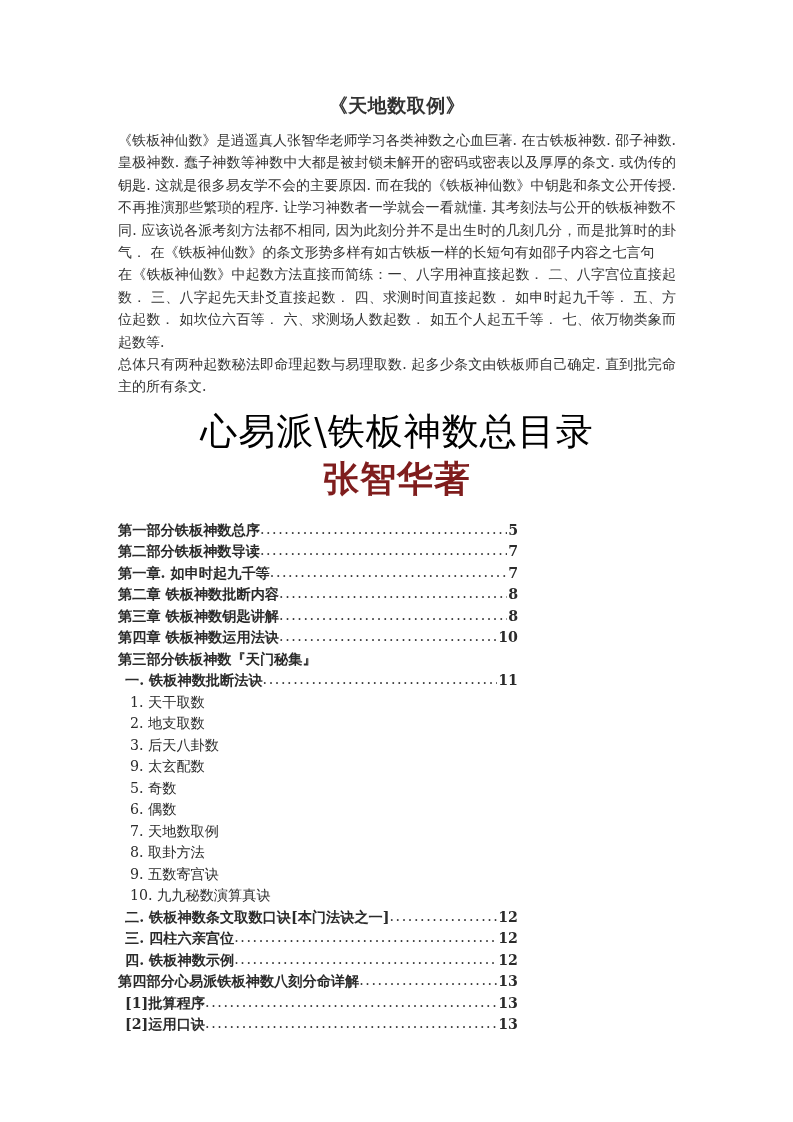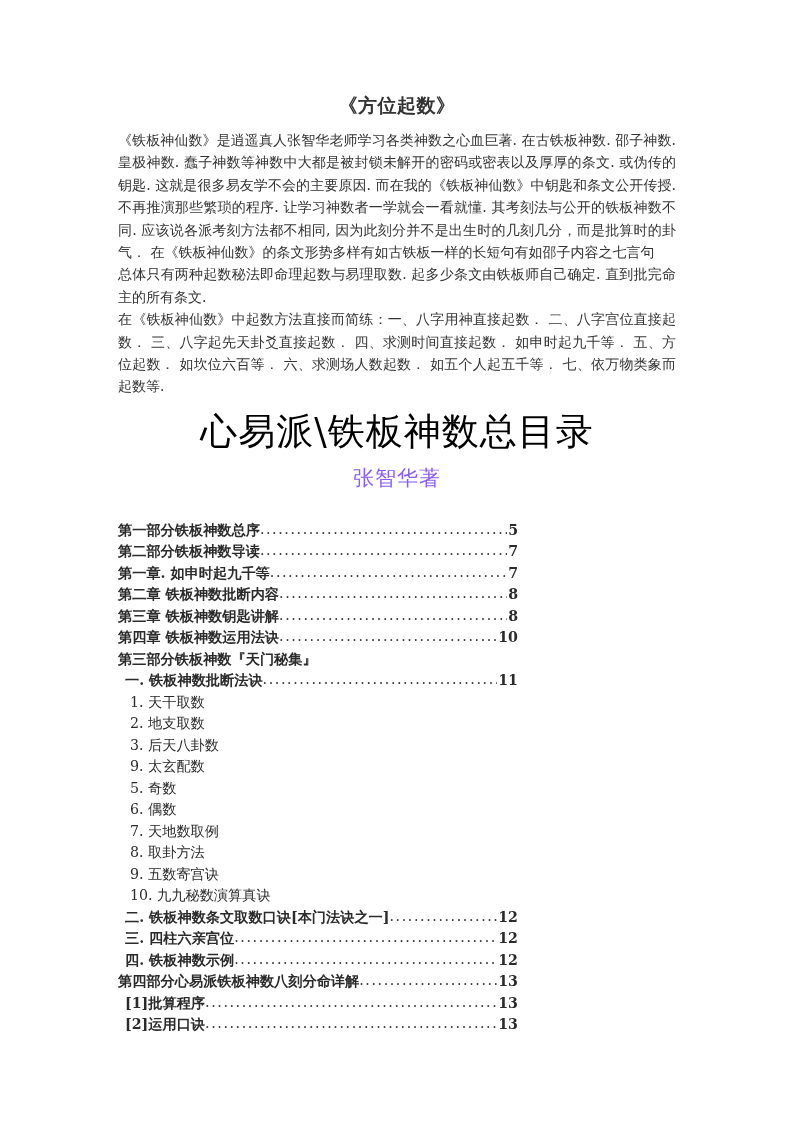--- a/index.html
+++ b/index.html
@@ -69,25 +69,26 @@
   .big-title {
     font-family: "DejaVu Serif", "Liberation Serif", serif;
     font-size: 37px;
     line-height: 52px;
     color: #000000;
     margin: 0;
     letter-spacing: 1px;
   }
   .author {
     font-family: "DejaVu Serif", "Liberation Serif", serif;
-    font-size: 21px;
+    font-size: 36px;
     line-height: 40px;
-    color: #8b5cf6;
+    color: #7f1d1d;
     margin: 0;
     letter-spacing: 1px;
+    font-weight: bold;
   }
 
   
   .toc {
     margin-top: 22px;
     width: 400px;
   }
   .toc-row {
     display: flex;
     align-items: flex-end;
@@ -125,27 +126,27 @@
   .lvl-1 { padding-left: 7px; }
   .lvl-2 { padding-left: 12px; }
   .toc-row.plain { display: block; }
 </style>
 </head>
 <body>
 
 <div class="page">
   <div class="content">
 
-    <h1 class="doc-title">《方位起数》</h1>
+    <h1 class="doc-title">《天地数取例》</h1>
 
     <p class="body-para">《铁板神仙数》是逍遥真人张智华老师学习各类神数之心血巨著. 在古铁板神数. 邵子神数. 皇极神数. 蠢子神数等神数中大都是被封锁未解开的密码或密表以及厚厚的条文. 或伪传的钥匙. 这就是很多易友学不会的主要原因. 而在我的《铁板神仙数》中钥匙和条文公开传授. 不再推演那些繁琐的程序. 让学习神数者一学就会一看就懂. 其考刻法与公开的铁板神数不同. 应该说各派考刻方法都不相同, 因为此刻分并不是出生时的几刻几分，而是批算时的卦气． 在《铁板神仙数》的条文形势多样有如古铁板一样的长短句有如邵子内容之七言句</p>
 
+    <p class="body-para">在《铁板神仙数》中起数方法直接而简练：一、八字用神直接起数． 二、八字宫位直接起数． 三、八字起先天卦爻直接起数． 四、求测时间直接起数． 如申时起九千等． 五、方位起数． 如坎位六百等． 六、求测场人数起数． 如五个人起五千等． 七、依万物类象而起数等.</p>
+
     <p class="body-para">总体只有两种起数秘法即命理起数与易理取数. 起多少条文由铁板师自己确定. 直到批完命主的所有条文.</p>
-
-    <p class="body-para">在《铁板神仙数》中起数方法直接而简练：一、八字用神直接起数． 二、八字宫位直接起数． 三、八字起先天卦爻直接起数． 四、求测时间直接起数． 如申时起九千等． 五、方位起数． 如坎位六百等． 六、求测场人数起数． 如五个人起五千等． 七、依万物类象而起数等.</p>
 
     <div class="big-title-block">
       <div class="big-title">心易派\铁板神数总目录</div>
       <div class="author">张智华著</div>
     </div>
 
     <div class="toc">
         <div class="toc-row lvl-0 bold">
           <span class="toc-label">第一部分铁板神数总序</span>
           <span class="toc-dots">................................................................................................................................................................</span>

